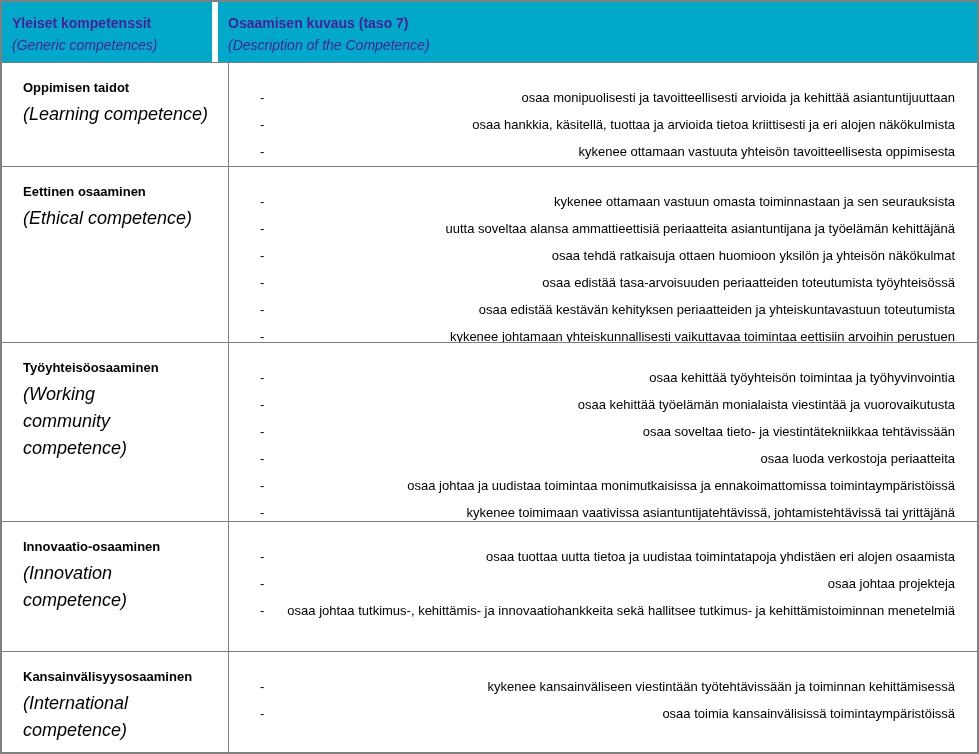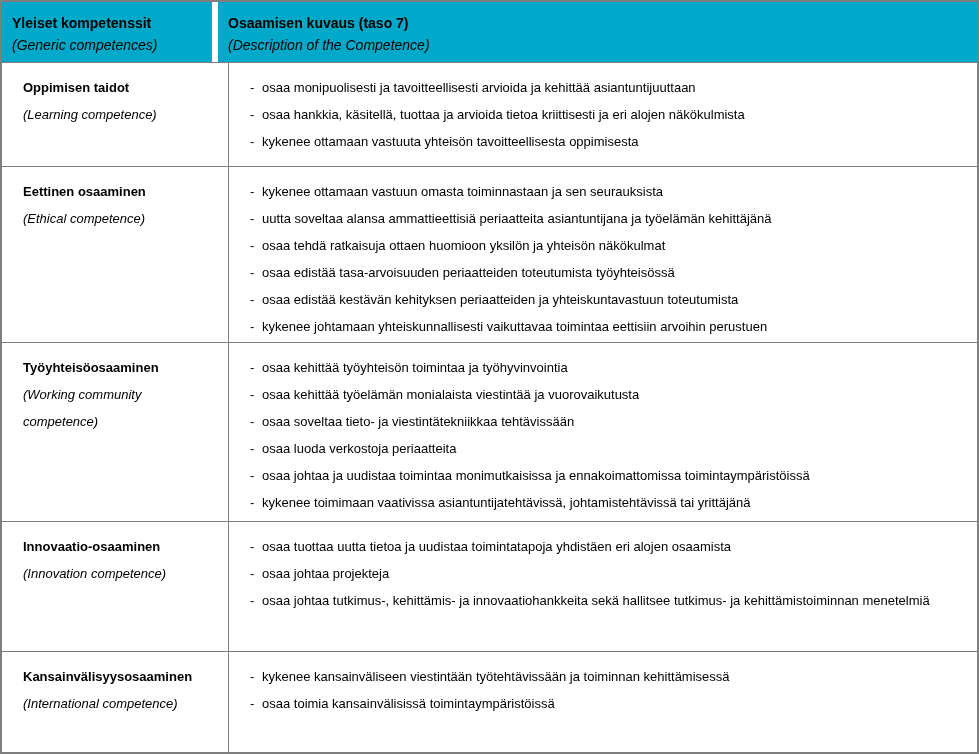--- a/index.html
+++ b/index.html
@@ -18,21 +18,21 @@
   }
   
   .thead {
     height: 60px; flex: 0 0 60px;
     display: flex;
     background: #ffffff;
     border-bottom: 1px solid #7f7f7f;
   }
   .th {
     background: #00a9c9;
-    color: #000000;
+    color: #4c1d95;
     box-sizing: border-box;
     padding: 10px 8px 0 10px;
   }
   .th .t { font-size: 14px; font-weight: bold; line-height: 22px; }
   .th .s { font-size: 14px; font-weight: normal; font-style: italic; line-height: 22px; }
   .th-left  { width: 210px; flex: 0 0 210px; }
   .th-gap   { width: 6px; flex: 0 0 6px; background: #ffffff; }
   .th-right { flex: 1 1 auto; }
   
   .trow {
@@ -46,29 +46,29 @@
   .row-2 { height: 175px; flex: 0 0 175px; }
   .row-3 { height: 178px; flex: 0 0 178px; }
   .row-4 { height: 129px; flex: 0 0 129px; }
   .td-name {
     width: 216px; flex: 0 0 216px;
     box-sizing: border-box;
     border-right: 1px solid #7f7f7f;
     padding: 11px 14px 0 10px;
   }
   .td-name .t { font-size: 13px; font-weight: bold; line-height: 27px; }
-  .td-name .s { font-size: 13px; font-style: italic; line-height: 27px; }
+  .td-name .s { font-size: 18px; font-style: italic; line-height: 27px; }
   .row-3 .td-name .s { max-width: 145px; }
   .td-desc {
     flex: 1 1 auto;
     box-sizing: border-box;
     padding: 3px 4px 0 13px;
     overflow: hidden;
   }
-  .items { list-style: none; margin: 8px; padding: 0; }
+  .items { list-style: none; margin: 18px; padding: 0; text-align: right; }
   .items li {
     position: relative;
     font-size: 13px;
     line-height: 27px;
     padding-left: 12px;
   }
   .items li::before { content: "-"; position: absolute; left: 0; top: 0; }
 </style>
 </head>
 <body>

